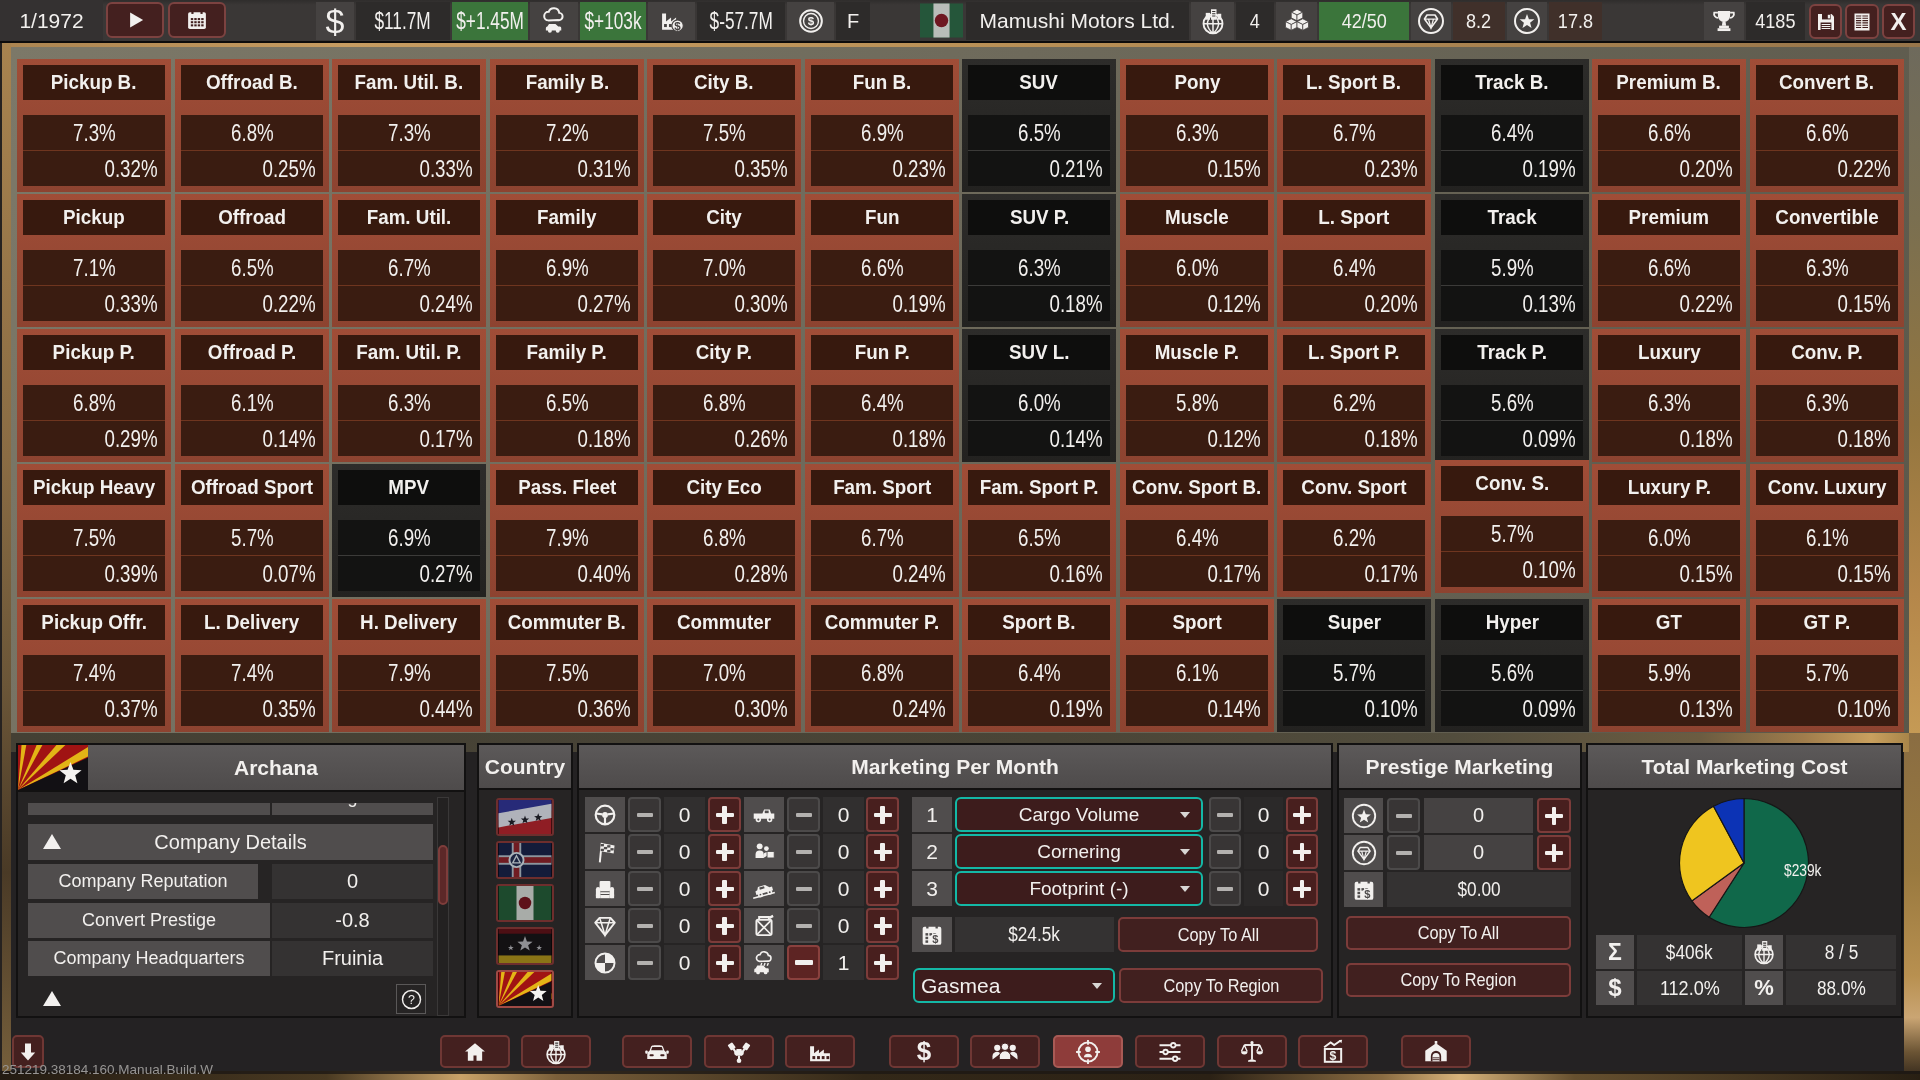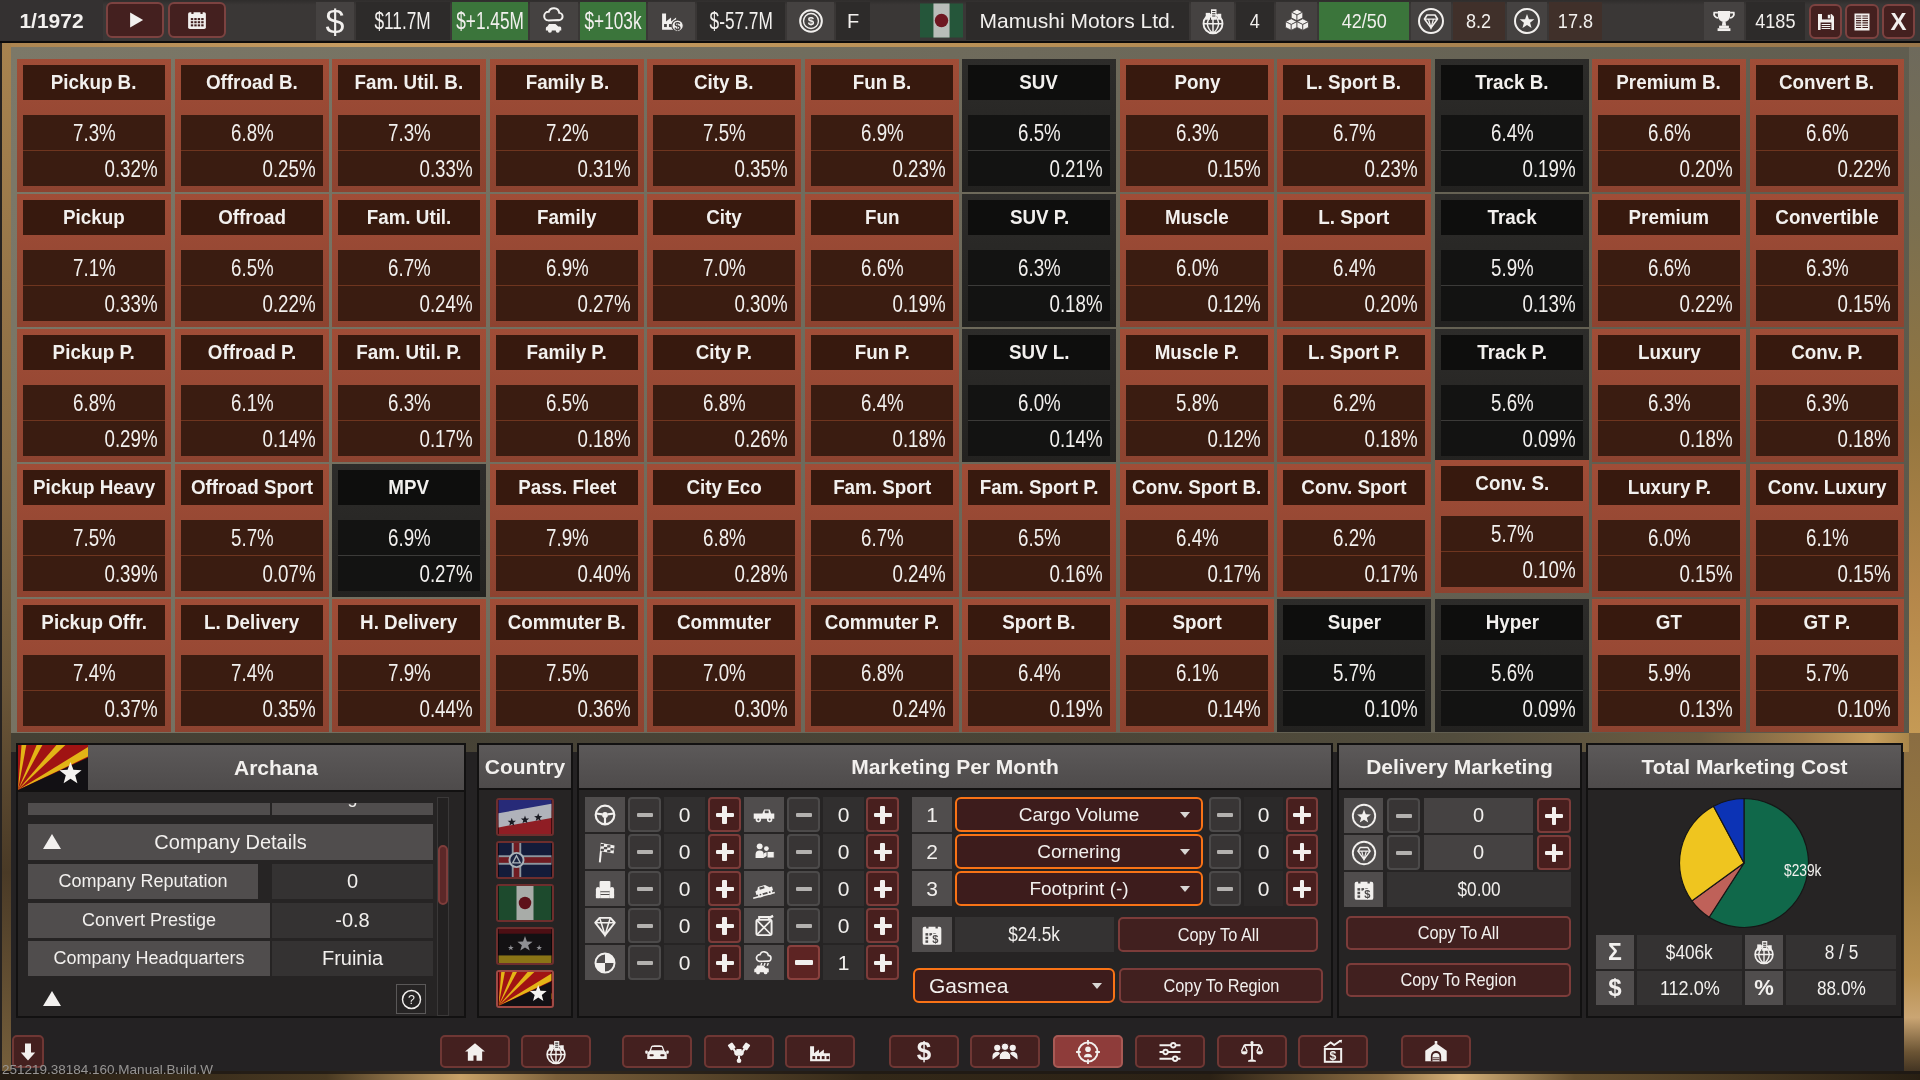--- a/index.html
+++ b/index.html
@@ -33,40 +33,40 @@
 .vcell{position:absolute;background:#312f2f;display:flex;align-items:center;justify-content:center;font-size:21px}
 .minus{position:absolute;background:#383535;border:2px solid #4c4a4a;border-radius:4px;display:flex;align-items:center;justify-content:center}
 .minusb{position:absolute;background:#5d2423;border:2px solid #8a413e;border-radius:4px;display:flex;align-items:center;justify-content:center}
 .plus{position:absolute;background:#481f1e;border:2px solid #7c3c3a;border-radius:4px;display:flex;align-items:center;justify-content:center}
 .mbar{width:16px;height:4px;background:#b3b1af;border-radius:1px}
 .mbarb{width:18px;height:4.5px;background:#f2f0ee;border-radius:1px}
 .pbar{position:relative;width:18px;height:18px}
 .pbar:before{content:"";position:absolute;left:0;top:7px;width:18px;height:4.5px;background:#f2f0ee;border-radius:1px}
 .pbar:after{content:"";position:absolute;left:6.75px;top:0;width:4.5px;height:18px;background:#f2f0ee;border-radius:1px}
 .rbtn{position:absolute;background:#41201f;border:2px solid #7c3c3a;border-radius:5px;display:flex;align-items:center;justify-content:center;font-size:19px}
-.drop{position:absolute;background:#3d1c1c;border:2px solid #f97316;border-radius:6px;display:flex;align-items:center;justify-content:center;font-size:19px}
+.drop{position:absolute;background:#3d1c1c;border:2px solid #14b8a6;border-radius:6px;display:flex;align-items:center;justify-content:center;font-size:19px}
 .darr{position:absolute;right:11px;top:50%;margin-top:-3px;width:0;height:0;border-left:5.5px solid transparent;border-right:5.5px solid transparent;border-top:6.5px solid #d8d6d4}
 .flagbtn{position:absolute;left:496px;width:58px;height:38px;border:2px solid #6e2e2d;border-radius:3px;overflow:hidden;background:#000}
 .toolbtn{position:absolute;top:1035px;width:70px;height:33px;background:#44201f;border:2px solid #6f3734;border-radius:5px;display:flex;align-items:center;justify-content:center}
 </style></head><body>
 <div style="position:absolute;left:0;top:0;width:1920px;height:1080px;will-change:transform;transform:translateZ(0)">
 
 <div style="position:absolute;left:0px;top:41px;width:1920px;height:6px;background:linear-gradient(90deg,#ab8450,#c69c61 18%,#b88f55 55%,#97754a 100%);"></div>
 <div style="position:absolute;left:0px;top:41px;width:2px;height:1039px;background:#262220;"></div>
 <div style="position:absolute;left:2px;top:41px;width:9px;height:1039px;background:linear-gradient(to bottom,#a8834f,#8a6c44 40%,#6b5638 62%,#4a3a26 80%,#77603c 100%);"></div>
 <div style="position:absolute;left:1904px;top:47px;width:16px;height:686px;background:linear-gradient(to bottom,#6e6a5c,#7a6f50 25%,#94763f 55%,#b5874a 80%,#c59a55 100%);"></div>
 <div style="position:absolute;left:1904px;top:733px;width:16px;height:347px;background:linear-gradient(to bottom,#8a6d42 0%,#99793f 40%,#b89050 70%,#caa573 82%,#6b5434 92%,#30251a 100%);"></div>
 <div style="position:absolute;left:0px;top:1071px;width:1920px;height:9px;background:linear-gradient(90deg,#231b12 0%,#4a3a22 17%,#c9a268 24%,#7a5f3a 29%,#332818 45%,#2b2115 63%,#8a6c42 72%,#d8b37a 76%,#66502f 82%,#281f13 100%);"></div>
 <div style="position:absolute;left:0px;top:1071px;width:1920px;height:3px;background:#1d1814;opacity:.8;"></div>
 <div style="position:absolute;left:11px;top:47px;width:1898px;height:686px;background:linear-gradient(118deg,#7c7868 0%,#6e6a5b 45%,#5a574a 100%);"></div>
 <div style="position:absolute;left:11px;top:733px;width:1898px;height:19px;background:linear-gradient(90deg,#444034 0%,#4a4537 55%,#524d3d 76%,#6b5c41 89%,#a07d4c 94.5%,#c9a05e 98%,#a88549 100%);"></div>
 <div style="position:absolute;left:0px;top:0px;width:1920px;height:41px;background:linear-gradient(to bottom,#2f2d2c,#3a3736 12%,#3a3736);"></div>
 <div style="position:absolute;left:0px;top:0px;width:103px;height:41px;background:#343131;"></div>
 <div style="position:absolute;left:0px;top:41px;width:1920px;height:2px;background:#0c0b0b;"></div>
-<div style="position:absolute;left:0px;top:0px;width:103px;height:41px;display:flex;align-items:center;justify-content:center;font-size:21px;font-weight:bold;">1/1972</div>
+<div style="position:absolute;left:0px;top:0px;width:103px;height:41px;display:flex;align-items:center;justify-content:center;font-size:21px;font-weight:normal;">1/1972</div>
 <div class="tbtn" style="left:106px;top:2px;width:58px;height:36px">
       <svg width="26" height="26" viewBox="0 0 24 24" style="display:block">
         <polygon points="7.5,5 19.5,12 7.5,19" fill="#f2f0ee"></polygon>
       </svg>
     </div>
 <div class="tbtn" style="left:168px;top:2px;width:58px;height:36px">
       <svg width="26" height="26" viewBox="0 0 24 24" style="display:block">
         <rect x="3.8" y="4.8" width="16.4" height="15.6" rx="1.6" fill="#f2f0ee"></rect>
         <rect x="6.8" y="3" width="2" height="3.4" fill="#411f1e"></rect>
         <rect x="15.2" y="3" width="2" height="3.4" fill="#411f1e"></rect>
@@ -1421,26 +1421,26 @@
         <circle cx="14.9" cy="15.3" r="4.6" fill="#f2f0ee"></circle>
         <text x="14.9" y="18.6" font-size="9.5" font-weight="bold" fill="#504d4d" text-anchor="middle" font-family="Liberation Sans">$</text>
       </svg>
     </div>
 <div class="dcell" style="left:955px;top:917px;width:159px;height:35px;font-size:20px">
       <span class="fxb">$24.5k</span>
     </div>
 <div class="rbtn" style="left:1118px;top:917px;width:200px;height:35px">
       <span class="fxb">Copy To All</span>
     </div>
-<div class="drop" style="left:913px;top:968px;width:202px;height:35px;justify-content:flex-start;padding-left:14px;font-size:21px">Gasmea<div class="darr"></div></div>
+<div class="drop" style="left:913px;top:968px;width:202px;height:35px;justify-content:flex-start;padding-left:6px;font-size:21px">Gasmea<div class="darr"></div></div>
 <div class="rbtn" style="left:1119px;top:968px;width:204px;height:35px">
       <span class="fxb">Copy To Region</span>
     </div>
 <div class="panel" style="left:1337px;top:743px;width:245px;height:275px"></div>
-<div class="phead" style="left:1339px;top:745px;width:241px;height:45px">Delivery Marketing</div>
+<div class="phead" style="left:1339px;top:745px;width:241px;height:45px">Prestige Marketing</div>
 <div class="gcell" style="left:1344px;top:798px;width:39px;height:35px">
       <svg width="28" height="28" viewBox="0 0 24 24" style="display:block">
         <circle cx="12" cy="12" r="9.6" fill="none" stroke="#f2f0ee" stroke-width="1.6"></circle>
         <polygon points="12.00,6.40 13.53,10.50 17.90,10.68 14.47,13.40 15.64,17.62 12.00,15.20 8.36,17.62 9.53,13.40 6.10,10.68 10.47,10.50" fill="#f2f0ee"></polygon>
       </svg>
     </div>
 <div class="minus" style="left:1387px;top:798px;width:33px;height:35px">
       <div class="mbar"></div>
     </div>
 <div class="dcell" style="left:1424px;top:798px;width:109px;height:35px;background:#454242;font-size:20px">0</div>

